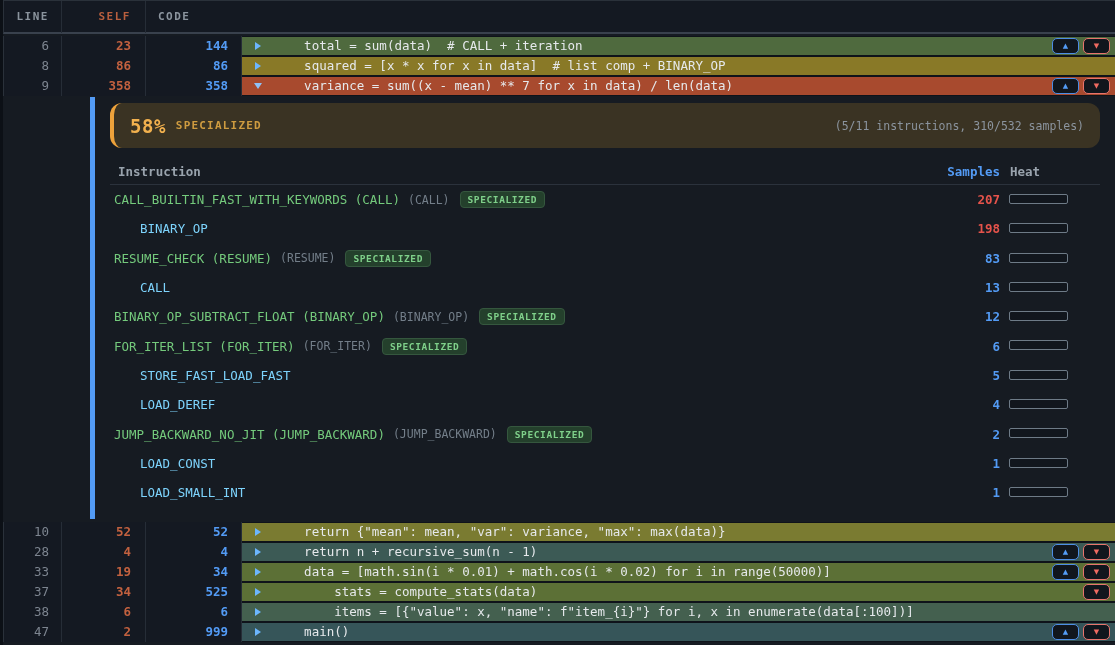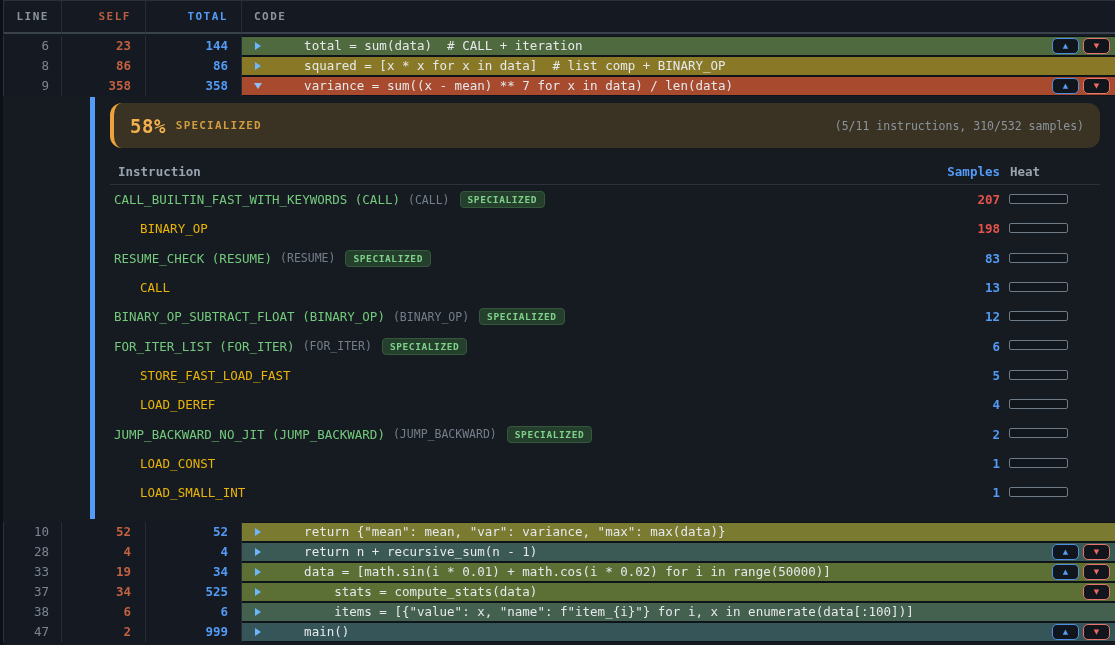--- a/index.html
+++ b/index.html
@@ -46,21 +46,21 @@
 
   .itable-head { position:relative; margin-top:14px; height:23px; border-bottom:1px solid #2b323c; }
   .ith { font-size:12.5px; font-weight:bold; color:#99a3ad; }
   .ith.instr { position:absolute; left:8px; top:2px; }
   .ith.samples { position:absolute; left:690px; top:2px; width:200px; text-align:right; color:#539bf5; }
   .ith.heat { position:absolute; left:900px; top:2px; }
 
   .irow { position:relative; height:29.3px; display:flex; align-items:center; }
   .iname { margin-left:4px; font-size:12.5px; font-weight:normal; white-space:pre; }
   .iname.spec { color:#74ca7c; }
-  .iname.plain { color:#eab308;padding-left:26px; }
+  .iname.plain { color:#7dd3fc;padding-left:26px; }
   .ibase { margin-left:8px; font-size:11.5px; color:#737e89; white-space:pre; }
   .ibadge { margin-left:10px; font-size:9.5px; font-weight:bold; color:#7fd08a; background:#24402c;
             border:1px solid #35573e; border-radius:4px; padding:2px 7px; letter-spacing:0.6px; }
   .isamples { position:absolute; left:690px; width:200px; text-align:right; font-size:12.5px; font-weight:bold; }
   .isamples.hot { color:#e5534b; }
   .isamples.cool { color:#539bf5; }
   .ibar { position:absolute; left:899px; top:9px; width:59px; height:10px; background:#11161d;
           border:1px solid #6e7b87; border-radius:2px; overflow:hidden; }
   .ifill { height:100%; min-width:2px; border-radius:1px;
            background:linear-gradient(90deg,#2cb6cf,#ee8a28); }
@@ -69,21 +69,20 @@
   .top-rows { position:absolute; left:0; top:36px; width:1115px; }
 </style>
 </head>
 <body>
 
 <div class="app">
 
   <div class="thead">
     <div class="th line">LINE</div>
     <div class="th self">SELF</div>
-    <div class="th total">TOTAL</div>
     <div class="th code">CODE</div>
   </div>
 
   <div class="top-rows" id="top-rows">
   <div class="crow">
     <div class="ncell line">6</div>
     <div class="ncell self">23</div>
     <div class="ncell total">144</div>
     <div class="codecell">
       <div class="strip" style="background: rgb(79, 106, 62);">

